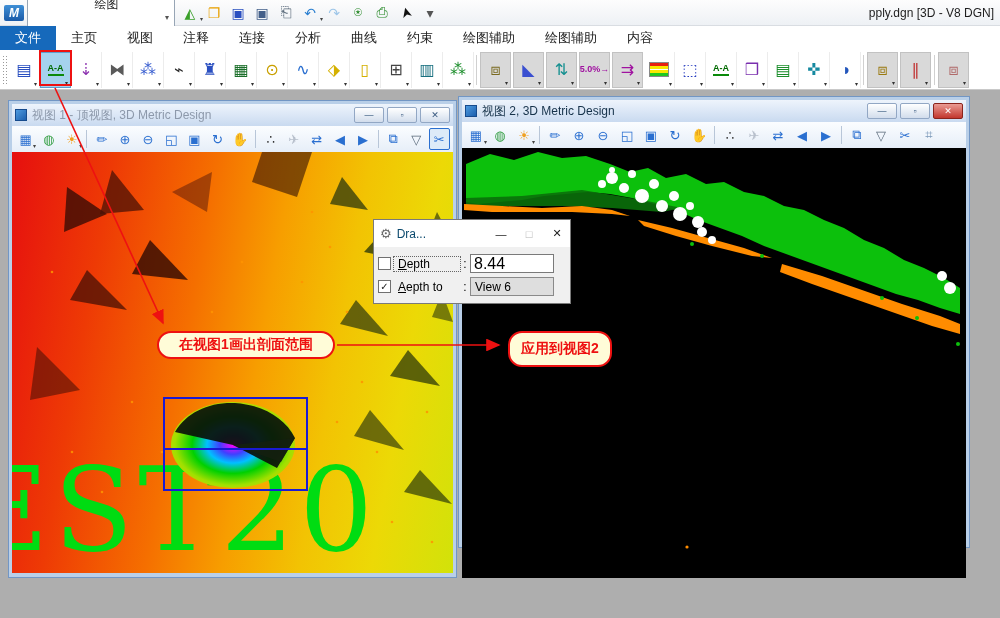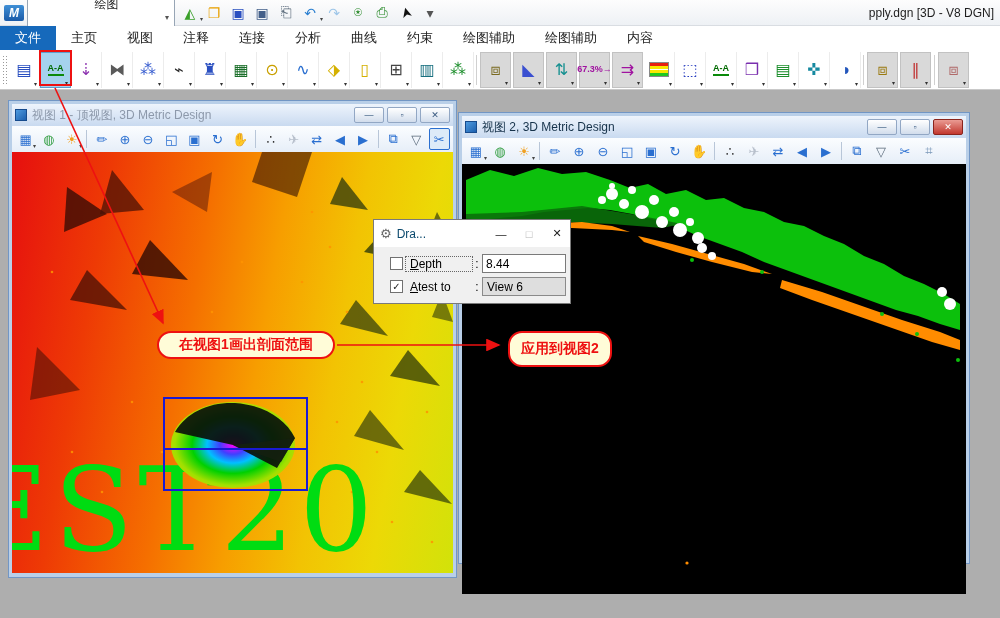--- a/index.html
+++ b/index.html
@@ -84,29 +84,29 @@
   .crater { position:absolute; left:157px; top:248px; width:132px; height:90px; }
   
   .dialog { position:absolute; left:373px; top:219px; width:198px; height:85px;
     background:#f0f0f0; border:1px solid #7a7a7a; z-index:10; font-size:12px; }
   .dlg-title { height:27px; background:#fff; display:flex; align-items:center; gap:5px; padding:0 6px; }
   .dlg-icon { font-size:13px; color:#666; }
   .dlg-name { color:#0c4a6e; }
   .dlg-btns { margin-left:auto; display:flex; gap:14px; align-items:center; }
   .dlg-btn { font-size:11px; color:#222; width:14px; text-align:center; }
   .dlg-btn.disabled { color:#b5b5b5; }
-  .dlg-body { padding:5px 8px 0 16px; display:grid; grid-template-columns:16px 66px 10px 84px;
+  .dlg-body { padding:5px 8px 0 4px; display:grid; grid-template-columns:16px 66px 10px 84px;
     grid-auto-rows:23px; align-items:center; }
   .cb { width:13px; height:13px; background:#fff; border:1px solid #707070; font-size:10px;
     line-height:11px; text-align:center; color:#222; }
   .dlg-label { padding-left:4px; white-space:nowrap; }
   .dlg-label.focused { outline:1px dotted #666; outline-offset:0px; display:inline-block; width:auto; }
   .dlg-label u { text-decoration:underline; }
   .dlg-colon { text-align:center; }
-  .dlg-input { width:84px; height:19px; border:1px solid #7a7a7a; font-size:12px; padding:0 3px;
+  .dlg-input { width:84px; height:19px; border:1px solid #7a7a7a; font-size:16px; padding:0 3px;
     font-family:"Liberation Sans","DejaVu Sans",sans-serif; }
   .dlg-readonly { width:84px; height:19px; border:1px solid #8a8a8a; background:#dedede;
     display:flex; align-items:center; padding:0 4px; }
   
   .callout { position:absolute; background:#fffcd8; border:2px solid #ee1111; border-radius:14px;
     color:#ee1111; font-size:14px; font-weight:bold; display:flex; align-items:center;
     justify-content:center; z-index:8; white-space:nowrap; }
   .anno-svg { position:absolute; left:0; top:0; z-index:9; pointer-events:none; }
 </style>
 </head>
@@ -314,21 +314,21 @@
         <span class="glyph" style="color: rgb(58, 79, 208);">◣</span>
         <span class="caret" data-name="dropdown-caret">▾</span>
       </span>
 
       <span class="rtool group" data-name="vertical-fit-tool-icon">
         <span class="glyph" style="color: rgb(21, 144, 144);">⇅</span>
         <span class="caret" data-name="dropdown-caret">▾</span>
       </span>
 
       <span class="rtool group" data-name="slope-label-tool-icon">
-        <span class="glyph small" style="color: rgb(160, 18, 160);">67.3%→</span>
+        <span class="glyph small" style="color: rgb(160, 18, 160);">5.0%→</span>
         <span class="caret" data-name="dropdown-caret">▾</span>
       </span>
 
       <span class="rtool group" data-name="dashed-arrows-tool-icon">
         <span class="glyph" style="color: rgb(160, 18, 160);">⇉</span>
         <span class="caret" data-name="dropdown-caret">▾</span>
       </span>
 
       <span class="rtool" data-name="thematic-legend-tool-icon">
         <span class="glyph rainbow-box"></span>
@@ -539,21 +539,21 @@
       </defs>
       <ellipse cx="64" cy="45" rx="62" ry="43" fill="url(#craterGrad)"></ellipse>
       <path d="M64,45 L6,32 C18,12 40,2 66,3 C94,5 116,18 126,38 L108,68 Z" fill="#0b120a" opacity="0.93"></path>
       <path d="M64,45 L126,38 L112,62 Z" fill="#14200f" opacity="0.85"></path>
     </svg>
     <div class="bluerect" style="left:151px; top:245px; width:145px; height:53px;" data-name="section-range-rect-top"></div>
     <div class="bluerect" style="left:151px; top:296px; width:145px; height:43px;" data-name="section-range-rect-bottom"></div>
   </div>
 </div>
 
-<div class="window" data-window="view2" style="left:458px; top:112px; width:512px; height:452px;" data-name="view2-window">
+<div class="window" data-window="view2" style="left:458px; top:96px; width:512px; height:452px;" data-name="view2-window">
   <div class="win-titlebar" data-name="view2-titlebar">
     <span class="cube-icon" data-name="view-cube-icon"></span>
     <span class="win-title active" data-name="view2-title">视图 2, 3D Metric Design</span>
     <span class="win-btns">
       <span class="wbtn" data-name="minimize-button">—</span>
       <span class="wbtn" data-name="restore-button">▫</span>
       <span class="wbtn close-active" data-name="close-button">✕</span>
     </span>
   </div>
   <div class="win-toolbar" data-name="view2-toolbar">
@@ -702,21 +702,21 @@
       <span class="dlg-btn disabled" data-name="dialog-maximize-button">□</span>
       <span class="dlg-btn" data-name="dialog-close-button">✕</span>
     </span>
   </div>
   <div class="dlg-body">
     <span class="cb" data-name="depth-checkbox"></span>
     <span class="dlg-label focused" data-name="depth-label"><u>D</u><span>epth</span></span>
     <span class="dlg-colon" data-name="depth-colon">:</span>
     <input class="dlg-input" data-name="depth-input" value="8.44" style="">
     <span class="cb" data-name="apply-to-checkbox">✓</span>
-    <span class="dlg-label" data-name="apply-to-label"><u>A</u><span>test to</span></span>
+    <span class="dlg-label" data-name="apply-to-label"><u>A</u><span>epth to</span></span>
     <span class="dlg-colon" data-name="apply-to-colon">:</span>
     <span class="dlg-readonly" data-name="apply-to-view-field">View 6</span>
   </div>
 </div>
 
 <div class="callout" style="left:157px; top:331px; width:178px; height:28px;" data-name="annotation-callout-1">在视图1画出剖面范围</div>
 <div class="callout" style="left:508px; top:331px; width:104px; height:36px;" data-name="annotation-callout-2">应用到视图2</div>
 <svg class="anno-svg" width="1000" height="618" data-name="annotation-arrows">
   <defs>
     <marker id="ah" markerWidth="10" markerHeight="8" refX="8" refY="4" orient="auto">

